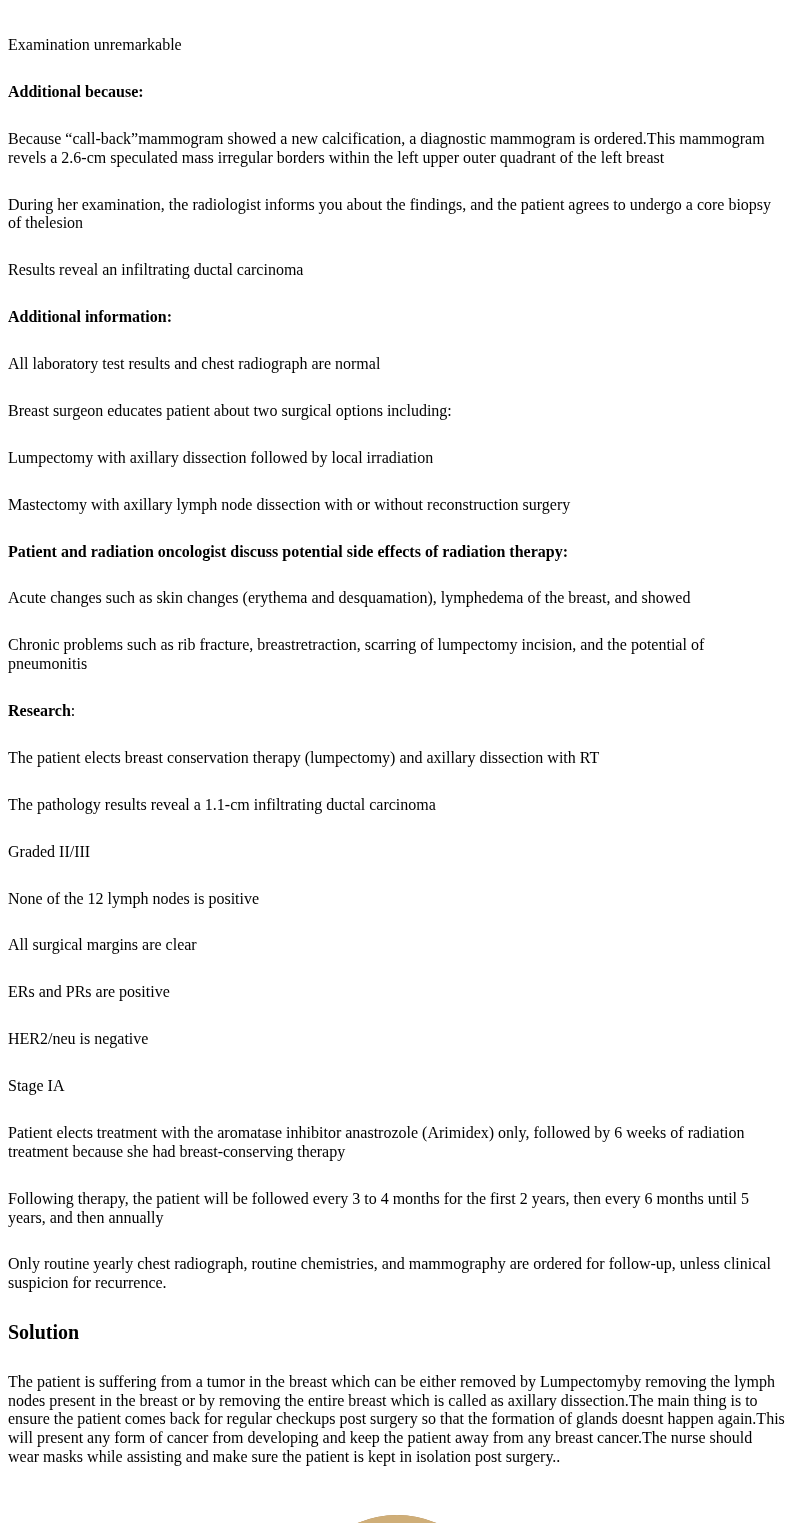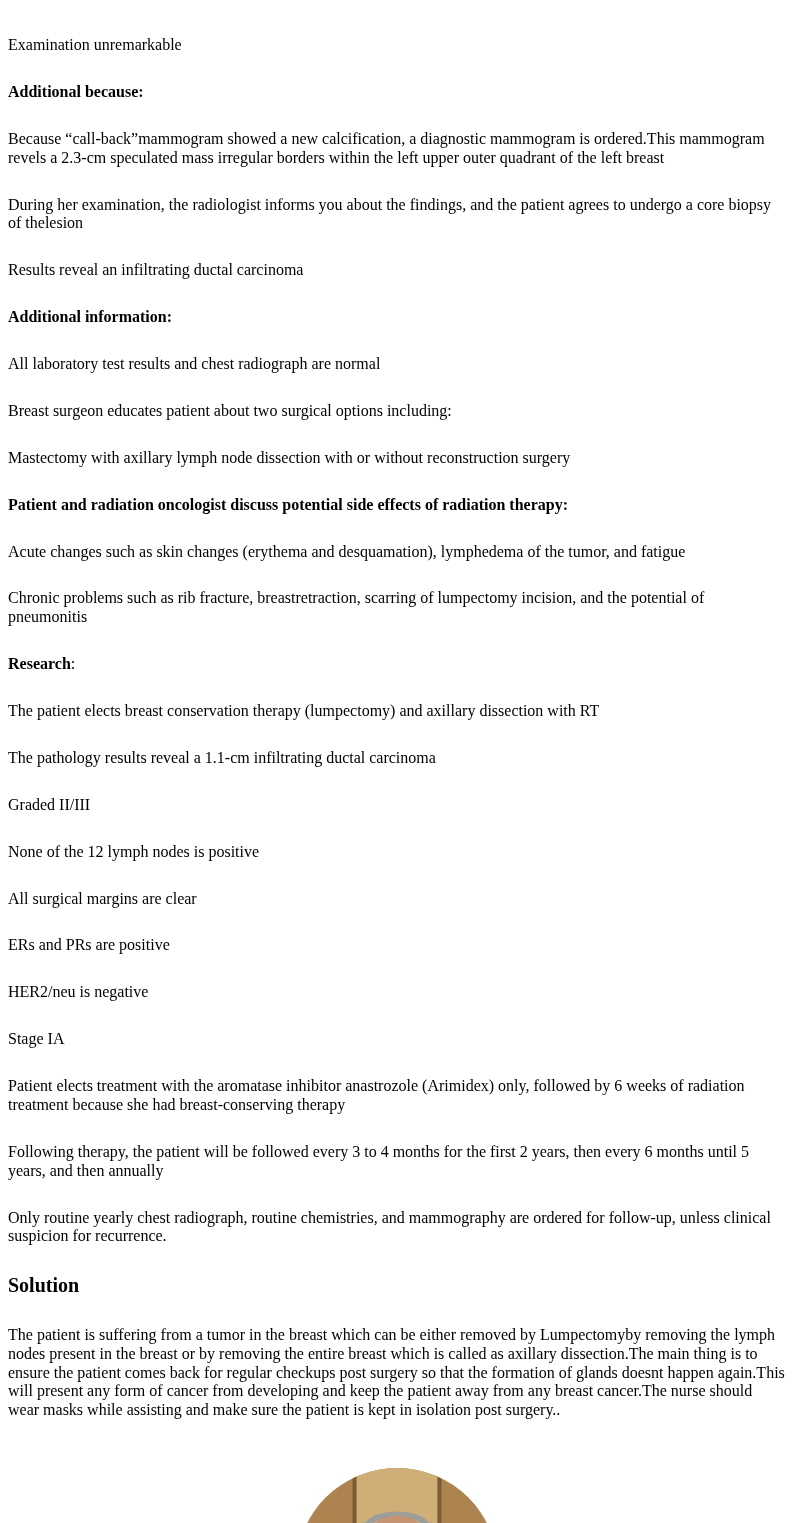--- a/index.html
+++ b/index.html
@@ -52,29 +52,30 @@
     color: #000000;
   }
 </style>
 </head>
 <body>
 
 <div class="doc">
 
   <p>Examination unremarkable</p>
   <p class="b">Additional because:</p>
-  <p>Because “call-back”mammogram showed a new calcification, a diagnostic mammogram is ordered.This mammogram revels a 2.3-cm speculated mass irregular borders within the left upper outer quadrant of the left breast</p>
+  <p>Because “call-back”mammogram showed a new calcification, a diagnostic mammogram is ordered.This mammogram revels a 2.6-cm speculated mass irregular borders within the left upper outer quadrant of the left breast</p>
   <p>During her examination, the radiologist informs you about the findings, and the patient agrees to undergo a core biopsy of thelesion</p>
   <p>Results reveal an infiltrating ductal carcinoma</p>
   <p class="b">Additional information:</p>
   <p>All laboratory test results and chest radiograph are normal</p>
   <p>Breast surgeon educates patient about two surgical options including:</p>
+  <p>Lumpectomy with axillary dissection followed by local irradiation</p>
   <p>Mastectomy with axillary lymph node dissection with or without reconstruction surgery</p>
   <p class="b">Patient and radiation oncologist discuss potential side effects of radiation therapy:</p>
-  <p>Acute changes such as skin changes (erythema and desquamation), lymphedema of the tumor, and fatigue</p>
+  <p>Acute changes such as skin changes (erythema and desquamation), lymphedema of the breast, and showed</p>
   <p>Chronic problems such as rib fracture, breastretraction, scarring of lumpectomy incision, and the potential of pneumonitis</p>
   <p><strong>Research</strong><span>:</span></p>
   <p>The patient elects breast conservation therapy (lumpectomy) and axillary dissection with RT</p>
   <p>The pathology results reveal a 1.1-cm infiltrating ductal carcinoma</p>
   <p>Graded II/III</p>
   <p>None of the 12 lymph nodes is positive</p>
   <p>All surgical margins are clear</p>
   <p>ERs and PRs are positive</p>
   <p>HER2/neu is negative</p>
   <p>Stage IA</p>

